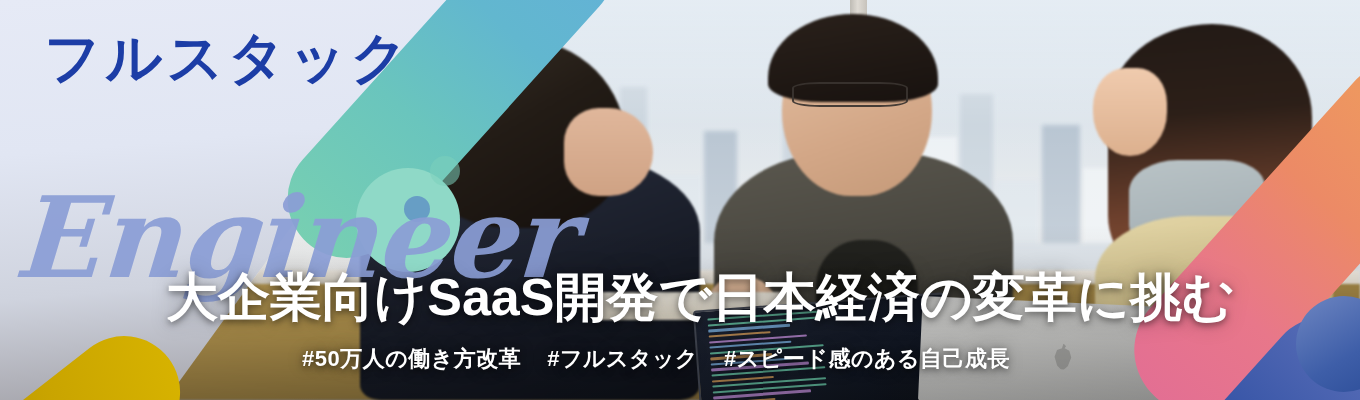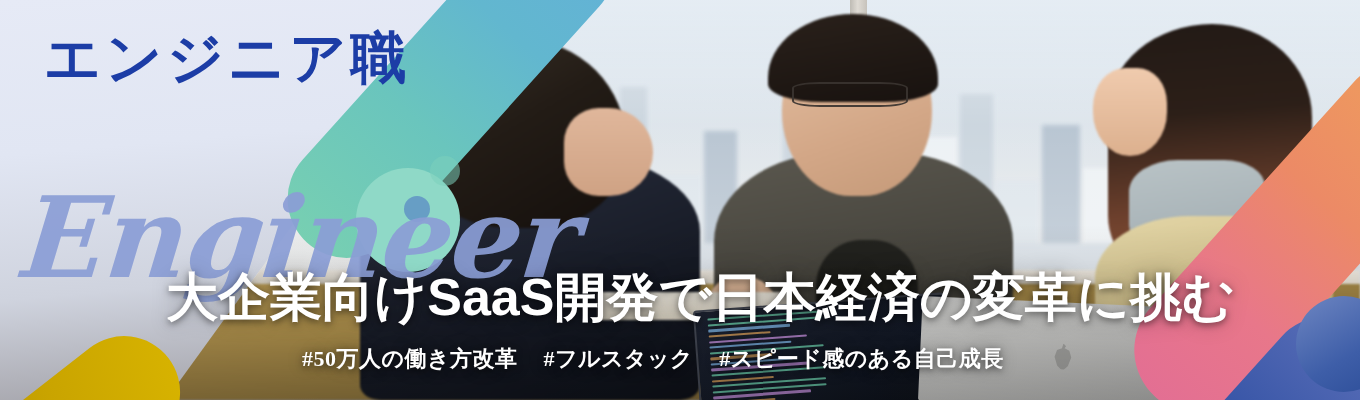--- a/index.html
+++ b/index.html
@@ -281,21 +281,21 @@
     text-shadow:0 2px 7px rgba(0,0,0,.52), 0 0 22px rgba(0,0,0,.30);
   }
 
   .tags{
     position:absolute; left:302px; top:348px;
     font-size:22px; font-weight:700; letter-spacing:.5px;
     color:#ffffff; line-height:1;
     white-space:nowrap;
     text-shadow:0 2px 6px rgba(0,0,0,.55), 0 0 16px rgba(0,0,0,.35);
   }
-  .tags span{ margin-right:26px;font-family:Liberation Serif, serif; }
+  .tags span{ margin-right:26px; }
   .tags span:last-child{ margin-right:12px; }
 </style>
 </head>
 <body>
 
 <div id="banner">
 
   <div class="photo-wrap">
     <div class="photo">
 
@@ -388,20 +388,20 @@
   <div class="bar bar-teal"></div>
   <div class="circle-teal"></div>
   <div class="circle-teal2"></div>
   <div class="circle-blue-sm"></div>
   <div class="bar bar-gold"></div>
   <div class="bar bar-orange"></div>
   <div class="bar bar-blue"></div>
   <div class="circle-blue"></div>
 
   <div class="script">Engineer</div>
-  <div class="kicker">エンジニア職</div>
+  <div class="kicker">フルスタック</div>
   <div class="headline">大企業向けSaaS開発で日本経済の変革に挑む</div>
 
   <div class="tags">
     <span>#50万人の働き方改革</span><span>#フルスタック</span><span>#スピード感のある自己成長</span>
   </div>
 
 </div>
 
 </body></html>

